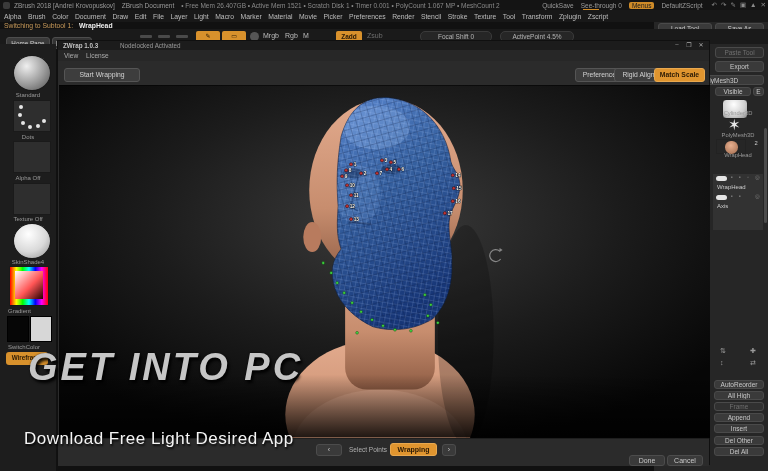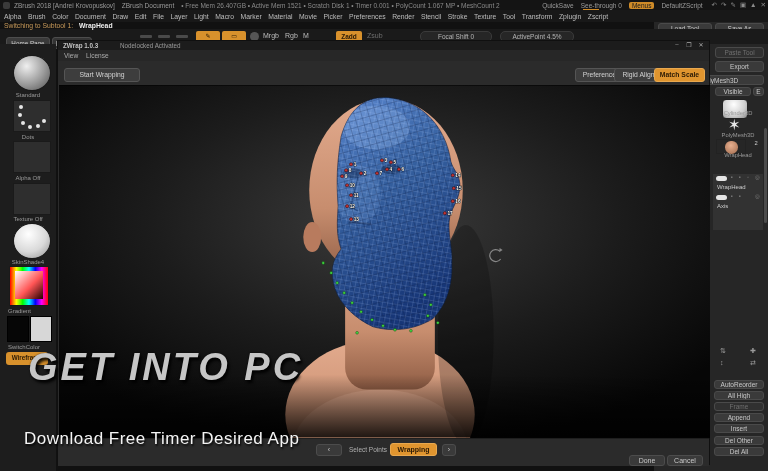--- a/index.html
+++ b/index.html
@@ -411,14 +411,14 @@
       <div class="navbtn" style="left:258px; width:26px">‹</div>
       <span class="navlbl" style="left:291px">Select Points</span>
       <div class="navbtn orange" style="left:332px; width:47px; top:4px; height:13px; line-height:12px">Wrapping</div>
       <div class="navbtn" style="left:384px; width:14px">›</div>
       <div class="navbtn" style="left:571px; width:36px; top:16px; height:11px; line-height:9px">Done</div>
       <div class="navbtn" style="left:609px; width:36px; top:16px; height:11px; line-height:9px">Cancel</div>
     </div>
   </div>
 
   <div class="abs wm-big">GET INTO PC</div>
-  <div class="abs wm-tag">Download Free Timer Desired App</div>
+  <div class="abs wm-tag">Download Free Light Desired App</div>
 </div>
 
 </body></html>

